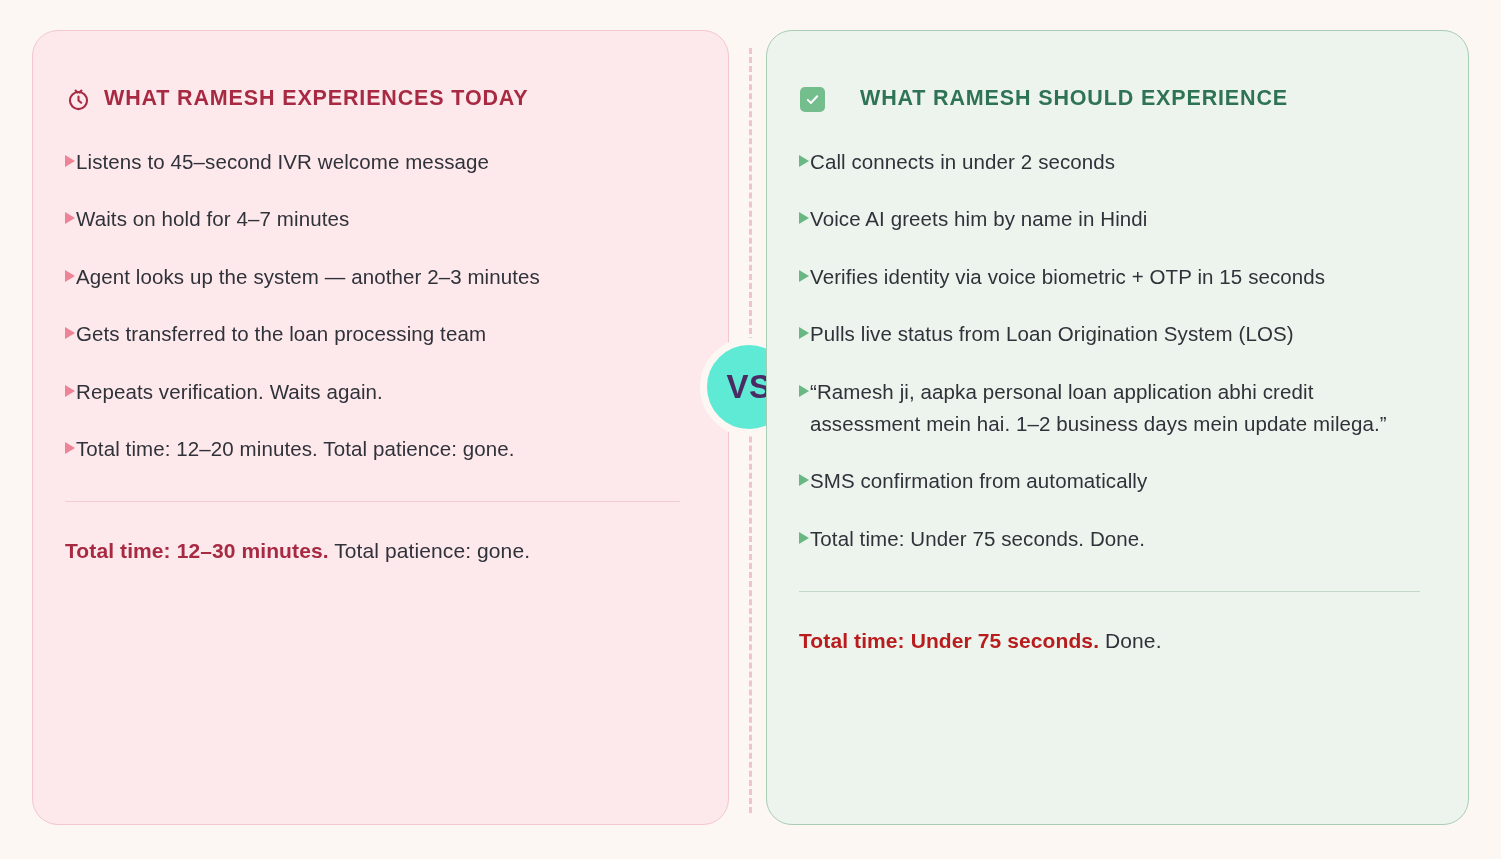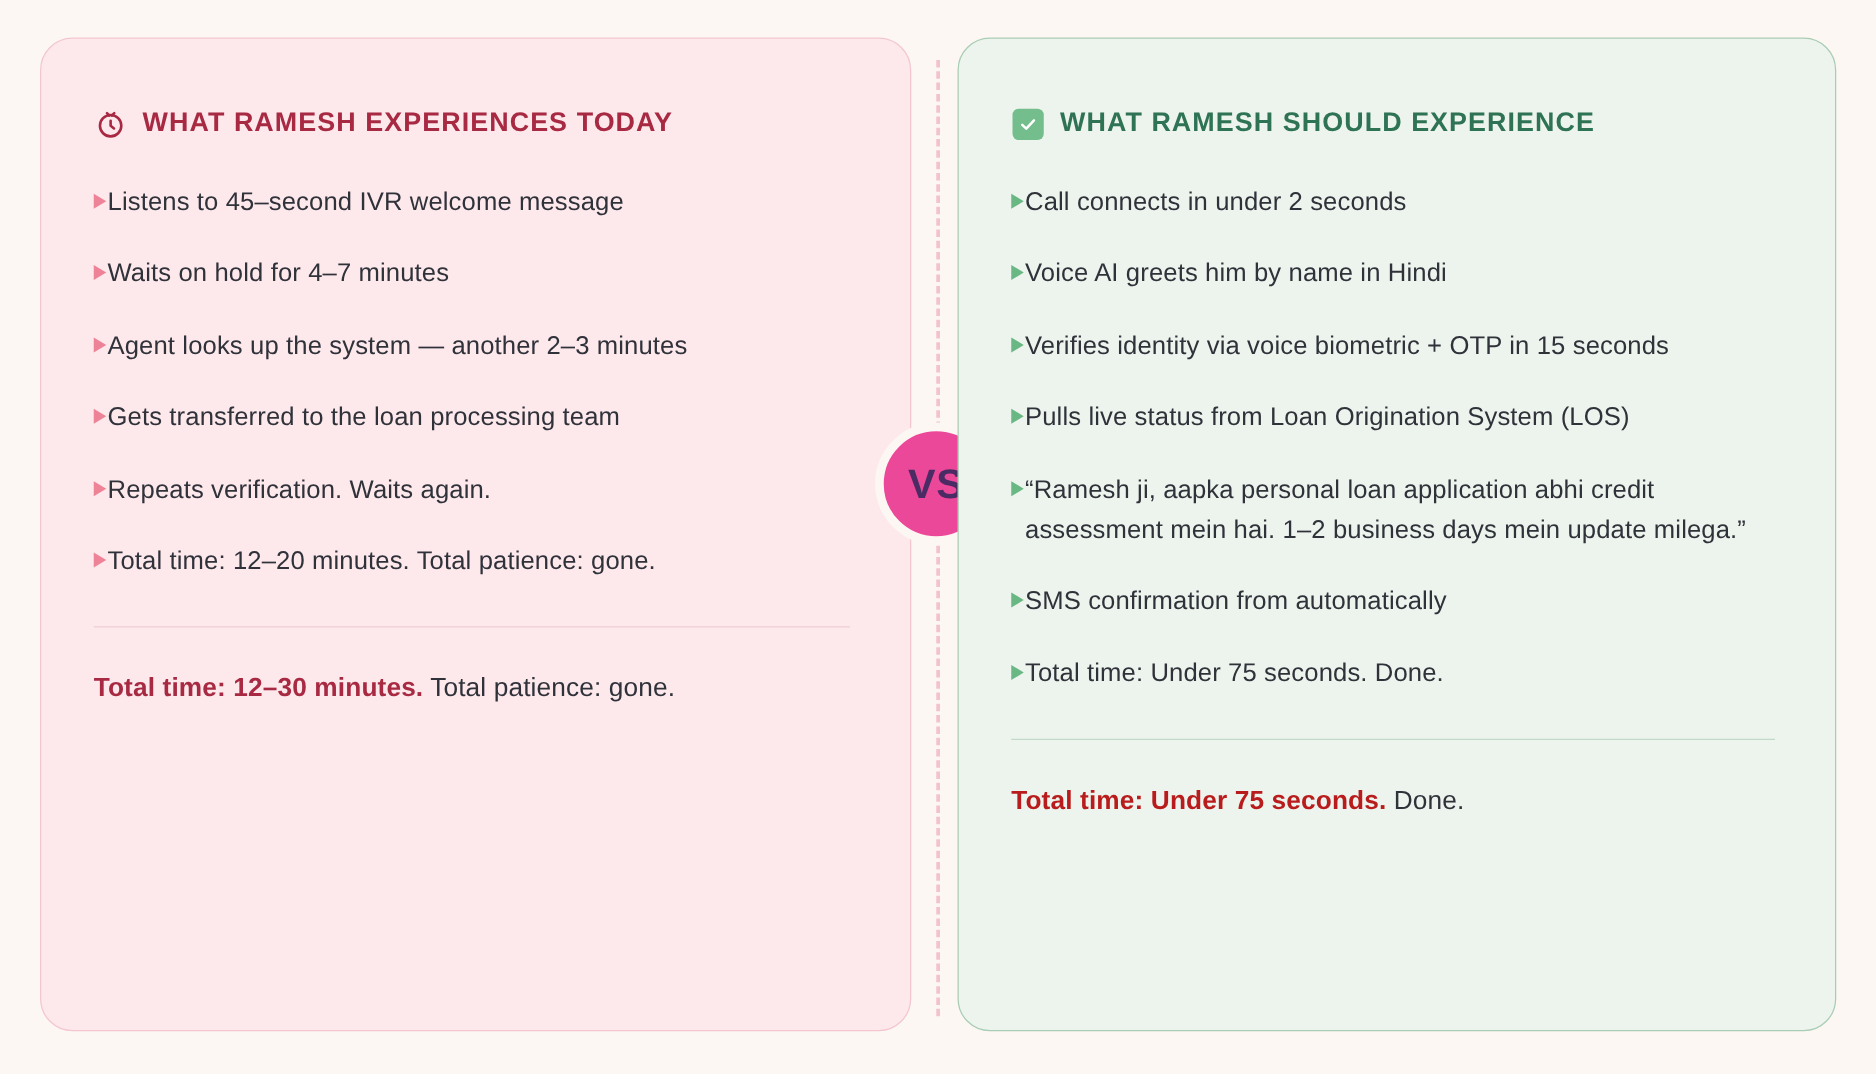--- a/index.html
+++ b/index.html
@@ -21,21 +21,21 @@
     width: 1501px;
     height: 859px;
   }
 
   
   .panel {
     position: absolute;
     top: 30px;
     height: 795px;
     border-radius: 26px;
-    padding: 55px 48px 0 42px;
+    padding: 55px 48px 0 32px;
   }
 
   .panel-left {
     left: 32px;
     width: 697px;
     background: #FDE8EC;
     border: 1.6px solid #F3C6D0;
   }
 
   .panel-right {
@@ -75,21 +75,21 @@
   }
 
   .head-title {
     font-size: 21.5px;
     font-weight: bold;
     letter-spacing: 0.85px;
     line-height: 1;
   }
 
   .panel-left .head-title { color: #A82A42; }
-  .panel-right .head-title { color: #2F7355; }
+  .panel-right .head-title { color: #2F7355; margin-left: 22px; }
 
   
   .items { list-style: none; }
 
   .item {
     display: flex;
     align-items: flex-start;
     gap: 1px;
     margin-bottom: 25px;
   }
@@ -147,21 +147,21 @@
     border-left: 3px dashed #F2C3CE;
   }
 
   .vs-badge {
     position: absolute;
     left: 700px;
     top: 338px;
     width: 98px;
     height: 98px;
     border-radius: 50%;
-    background: #ec4899;
+    background: #5eead4;
     border: 7px solid #FCF7F2;
     display: flex;
     align-items: center;
     justify-content: center;
     font-size: 33px;
     font-weight: bold;
     color: #4B2B63;
     letter-spacing: 0.5px;
   }
 </style>

